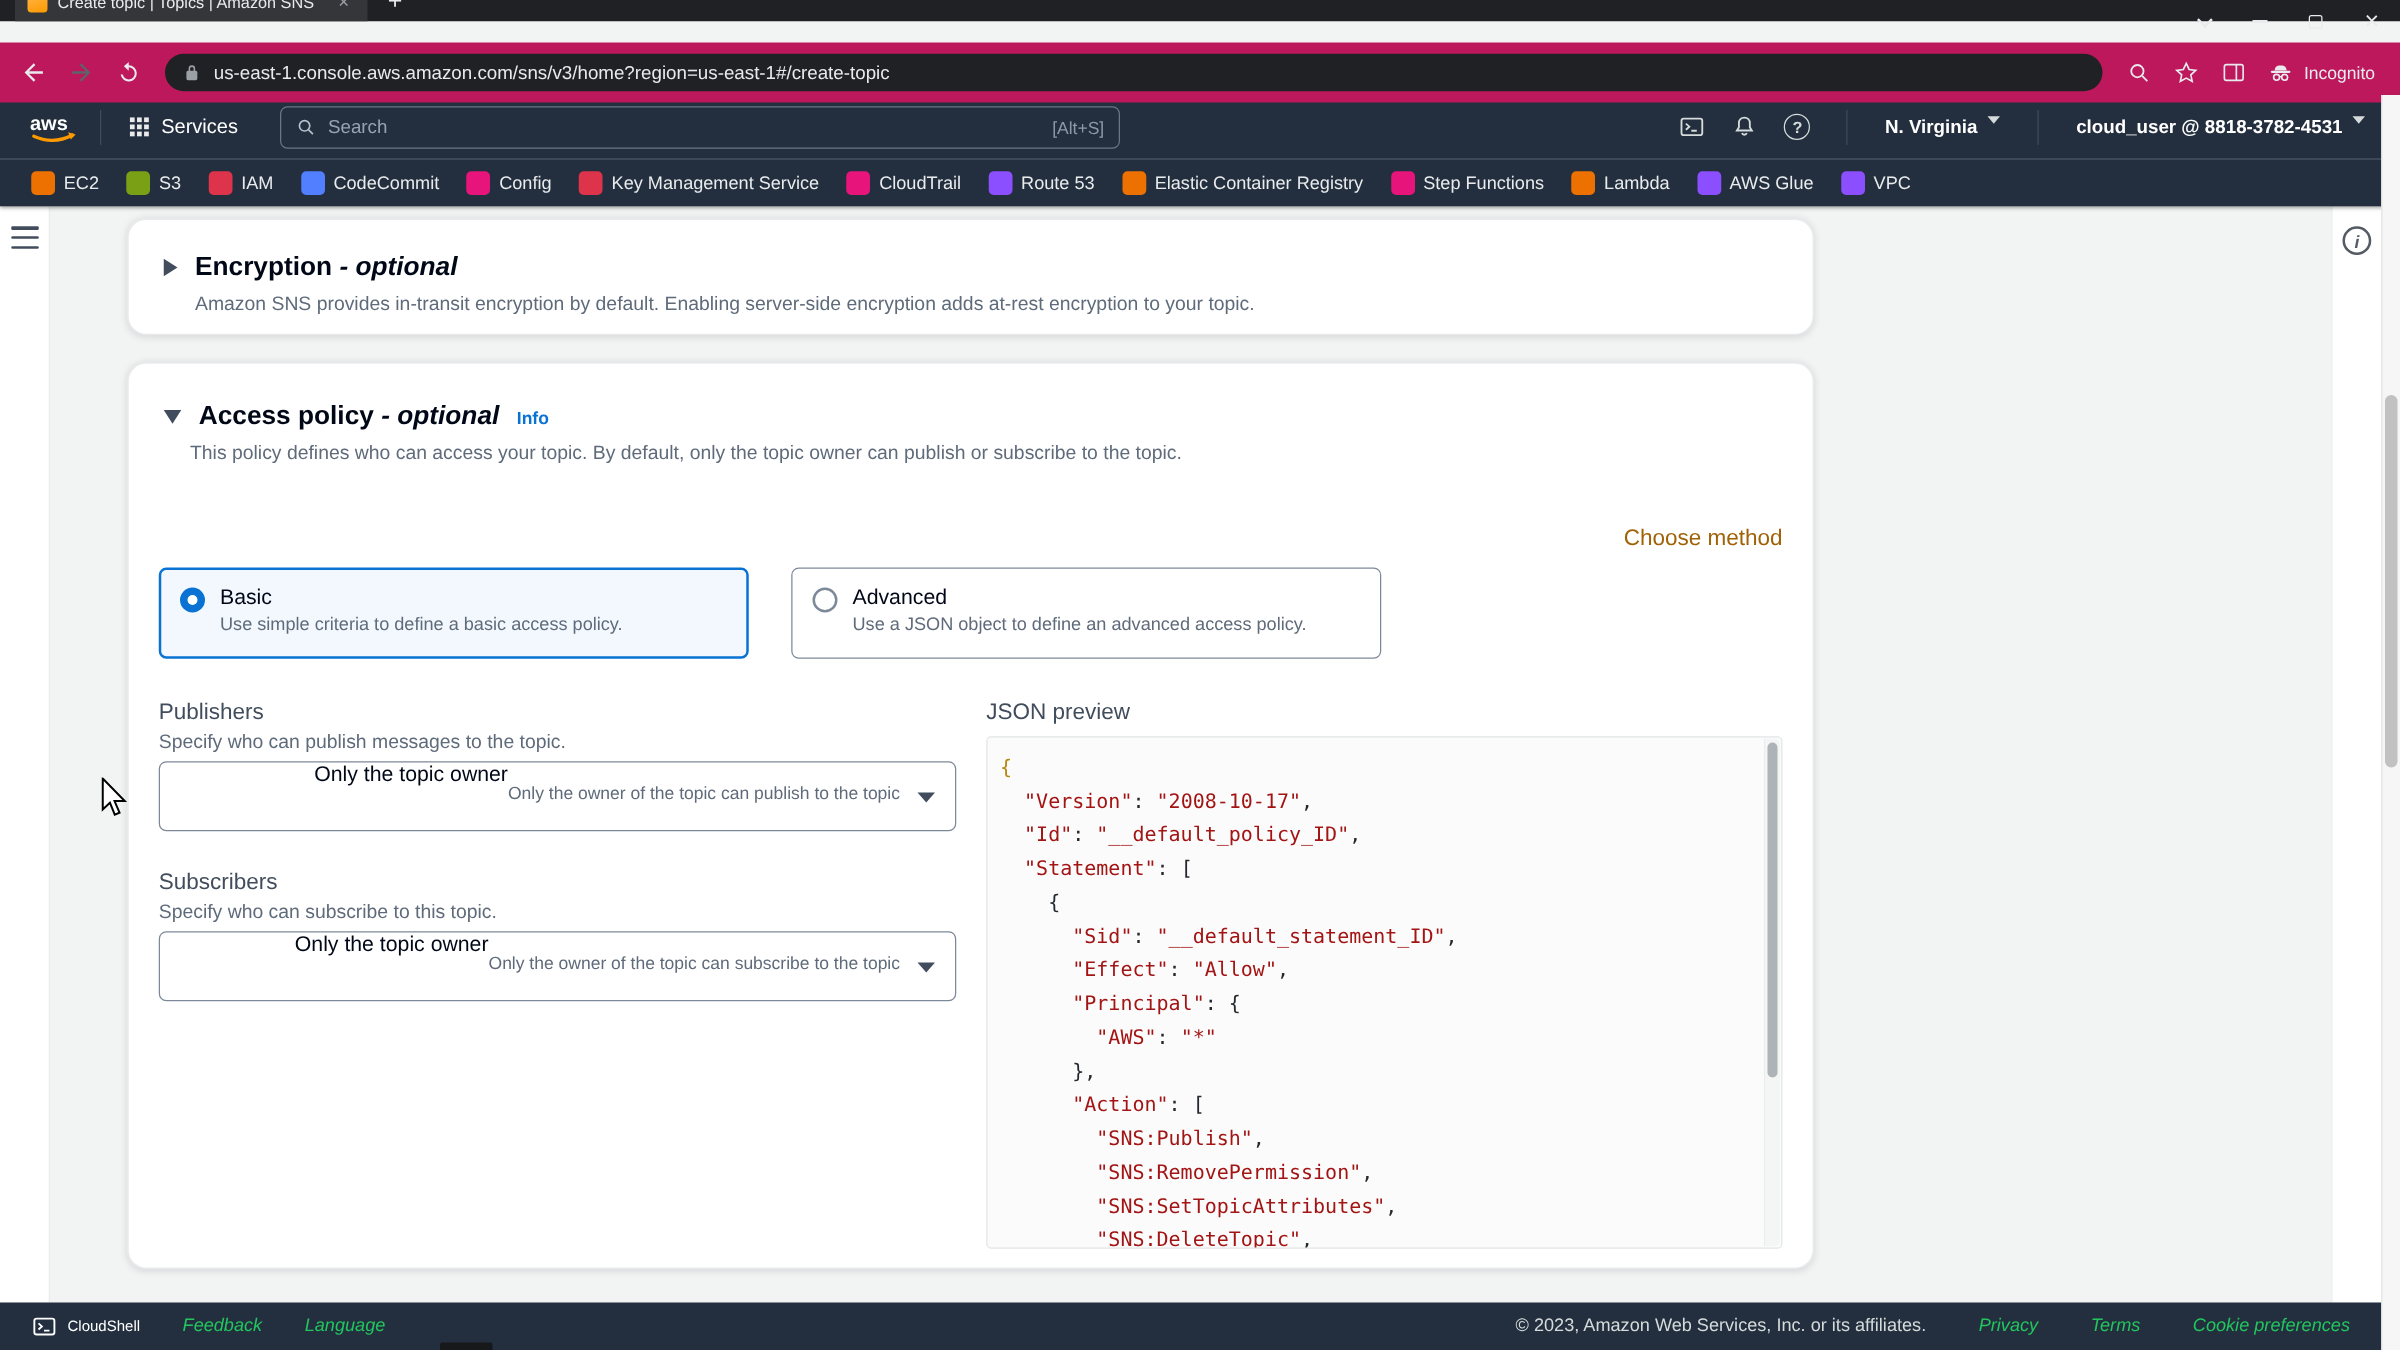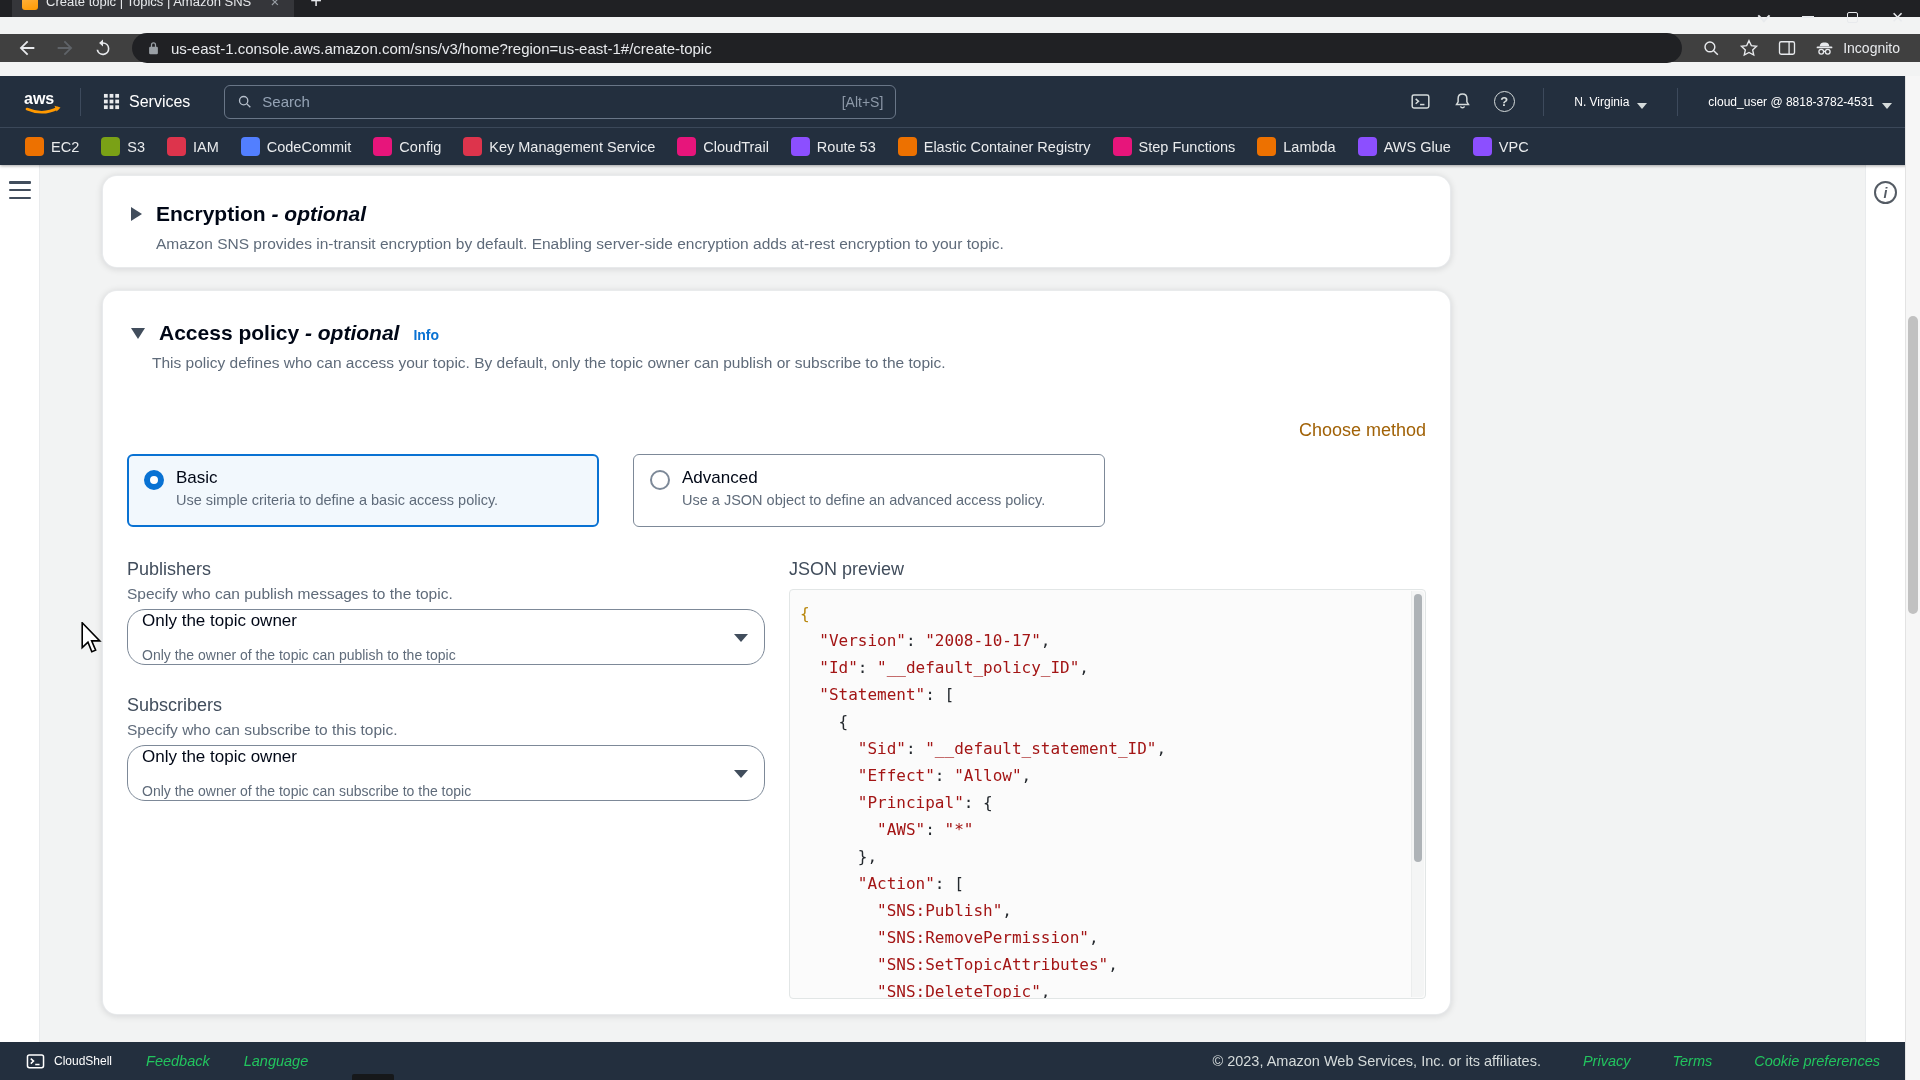--- a/index.html
+++ b/index.html
@@ -12,38 +12,38 @@
   .favicon { width:16px; height:16px; border-radius:3px; background:linear-gradient(160deg,#ffb84d,#ff9900); flex:none; }
   .tab-title { flex:1; font-size:13px; color:#e8eaed; white-space:nowrap; overflow:hidden; }
   .tab-close { width:18px; height:18px; border-radius:50%; color:#9aa0a6; font-size:15px; line-height:18px; text-align:center; flex:none; }
   .newtab { width:28px; height:28px; margin:0 0 2px 8px; color:#e8eaed; font-size:20px; line-height:28px; text-align:center; border-radius:50%; }
   .win-controls { position:absolute; right:0; top:0; height:34px; display:flex; align-items:center; }
   .win-btn { width:45px; height:34px; display:flex; align-items:center; justify-content:center; color:#e8eaed; font-size:16px; }
   .chev-down { width:9px; height:9px; border-right:2px solid #e8eaed; border-bottom:2px solid #e8eaed; transform:rotate(45deg) translateY(-2px); }
   .min-glyph { width:12px; height:2px; background:#e8eaed; }
   .max-glyph { width:11px; height:11px; border:1.6px solid #e8eaed; border-radius:2px; }
 
-  .toolbar { position:absolute; top:34px; left:0; right:0; height:28px; background:#404040; display:flex; align-items:center; padding:0 10px; gap:4px; z-index:60; }
+  .toolbar { position:absolute; top:34px; left:0; right:0; height:48px; background:#be185d; display:flex; align-items:center; padding:0 10px; gap:4px; z-index:60; }
   .nav-btn { width:34px; height:34px; display:flex; align-items:center; justify-content:center; border-radius:50%; flex:none; }
   .urlbar { flex:1; height:30px; margin:0 8px; background:#202124; border-radius:15px; display:flex; align-items:center; padding:0 14px; gap:10px; min-width:0; }
   .url-text { color:#e8eaed; font-size:15px; white-space:nowrap; overflow:hidden; }
   .incog-badge { display:flex; align-items:center; gap:8px; margin:0 10px 0 6px; color:#e8eaed; font-size:14px; flex:none; }
 
   
   .aws-header { position:absolute; top:76px; left:0; right:0; height:51px; background:#232f3e; display:flex; align-items:center; padding:0 20px; z-index:55; }
   .hdr-divider { width:1px; height:28px; background:#3d4a5c; margin:0 14px; flex:none; }
   .services-btn { display:flex; align-items:center; gap:9px; color:#ffffff; font-size:16px; padding:6px 8px; border-radius:4px; flex:none; }
   .aws-search { width:672px; height:34px; margin-left:26px; border:1px solid #697687; border-radius:6px; display:flex; align-items:center; padding:0 12px; gap:9px; flex:none; }
   .aws-search input { flex:1; background:transparent; border:none; outline:none; color:#d9dee5; font-size:15px; font-family:"Liberation Sans",sans-serif; }
   .aws-search input::placeholder { color:#95a3b5; }
   .search-hint { color:#8d99a8; font-size:14px; }
   .hdr-right { margin-left:auto; display:flex; align-items:center; gap:8px; }
   .hdr-icon-btn { width:34px; height:34px; display:flex; align-items:center; justify-content:center; border-radius:4px; flex:none; }
   .q-circle { width:21px; height:21px; border:1.7px solid #d5dbdb; border-radius:50%; color:#d5dbdb; font-size:13px; font-weight:bold; display:flex; align-items:center; justify-content:center; }
-  .hdr-menu { display:flex; align-items:flex-end; gap:8px; color:#ffffff; font-size:12px; padding:6px 8px; border-radius:4px; white-space:nowrap; }
+  .hdr-menu { display:flex; align-items:flex-start; gap:8px; color:#ffffff; font-size:15px; padding:6px 8px; border-radius:4px; white-space:nowrap;font-weight:bold; }
   .caret-down-sm { width:0; height:0; border-left:5px solid transparent; border-right:5px solid transparent; border-top:6px solid #d5dbdb; }
 
   
   .favbar { position:absolute; top:127px; left:0; right:0; height:38px; background:#232f3e; border-top:1px solid #3b4859; box-shadow:0 1px 3px rgba(0,0,0,.35); display:flex; align-items:center; padding:0 25px; gap:22px; z-index:54; overflow:hidden; }
   .fav-item { display:flex; align-items:center; gap:7px; flex:none; }
   .fav-icon { width:19px; height:19px; border-radius:4px; flex:none; }
   .fav-label { color:#e9ebed; font-size:14.5px; white-space:nowrap; }
 
   
   .content { position:absolute; top:165px; left:0; right:0; bottom:38px; background:#f2f3f3; overflow:hidden; }
@@ -75,21 +75,21 @@
   .tile.unselected { border:1px solid #7d8998; }
   .radio { width:20px; height:20px; border-radius:50%; background:#fff; margin-top:2px; flex:none; }
   .radio.on { border:6px solid #0972d3; }
   .radio.off { border:2px solid #7d8998; }
   .tile-label { font-size:17px; color:#000716; }
   .tile-desc { margin-top:4px; font-size:14.5px; color:#5f6b7a; }
 
   .columns { margin-top:32px; display:flex; gap:24px; }
   .col-left { width:638px; flex:none; }
   .col-right { flex:1; min-width:0; }
-  .select-box { margin-top:6px; height:56px; border:1px solid #7d8998; border-radius:18px; background:#fff; display:flex; flex-direction:column; justify-content:center; padding:0 44px 0 14px; position:relative; }
+  .select-box { margin-top:6px; height:56px; border:1px solid #7d8998; border-radius:6px; background:#fff; display:flex; flex-direction:row; justify-content:flex-end; padding:0 44px 0 14px; position:relative; }
   .select-main { font-size:17px; color:#000716; }
   .select-sub { margin-top:16px; font-size:14px; color:#5f6b7a; }
   .select-caret { position:absolute; right:16px; top:50%; margin-top:-3px; width:0; height:0; border-left:7px solid transparent; border-right:7px solid transparent; border-top:8px solid #414d5c; }
   .field-gap { margin-top:30px; }
 
   .code-panel { margin-top:9px; height:410px; background:#fbfbfb; border:1px solid #e2e6e6; border-radius:4px; position:relative; overflow:hidden; padding:10px 28px 0 10px; }
   .code-line { font-family:"DejaVu Sans Mono", monospace; font-size:16px; line-height:27px; white-space:pre; color:#24292e; }
   .code-line:first-child { color:#b8860b; }
   .tok-str { color:#a31515; }
   .code-sb { position:absolute; right:1px; top:1px; bottom:1px; width:13px; background:#f4f5f5; border-left:1px solid #ebeded; border-radius:0 4px 4px 0; }

